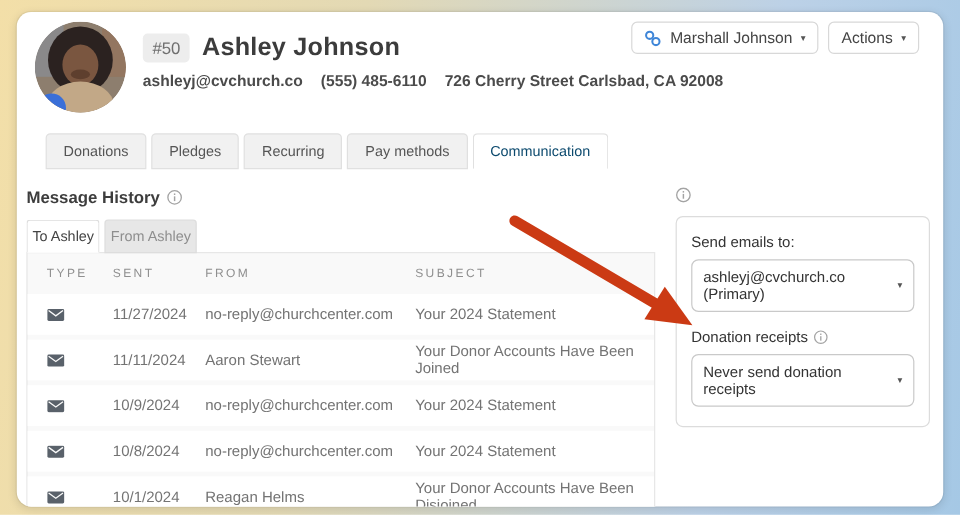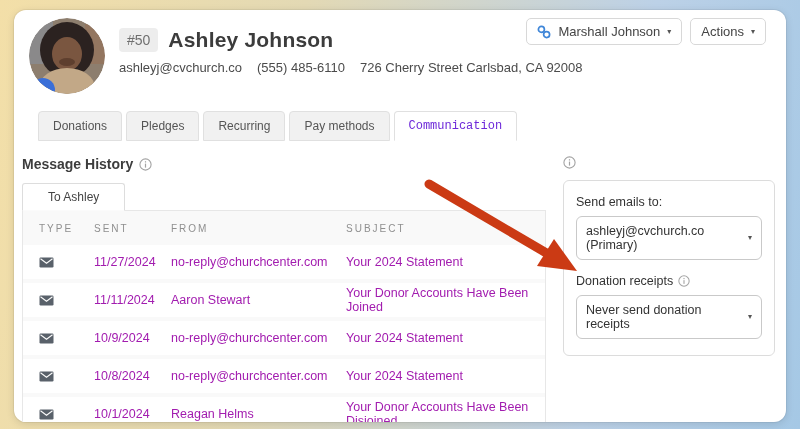--- a/index.html
+++ b/index.html
@@ -11,47 +11,47 @@
     background:#fff; border-radius:12px; overflow:hidden;
     box-shadow:0 0 0 1px rgba(0,0,0,.05), 0 2px 8px rgba(0,0,0,.12); }
 
   
   .hdr { position:relative; padding:8px 20px 0 15px; display:flex; }
   .avatar { width:76px; height:76px; border-radius:50%; overflow:hidden; flex:0 0 76px; }
   .hdr-info { margin-left:14px; padding-top:10px; }
   .name-row { display:flex; align-items:center; gap:10px; }
   .badge { background:#ededed; color:#6f6f6f; font-size:14px; padding:4px 8px; border-radius:4px; }
   .donor-name { font-size:21px; font-weight:600; color:#3c3c3c; letter-spacing:.2px; }
-  .contact-row { margin-top:8px; display:flex; gap:15px; font-size:13px; color:#4b4b4b; }
+  .contact-row { margin-top:8px; display:flex; gap:15px; font-size:13px; color:#4b4b4b;font-weight:bold; }
   .hdr-actions { position:absolute; right:20px; top:8px; display:flex; gap:8px;border-radius:11px; }
   .btn { display:flex; align-items:center; gap:7px; background:#fff; border:1px solid #d8d8d8;
     border-radius:5px; padding:5px 10px; font-size:13px; color:#444; cursor:pointer; }
   .caret { font-size:8px; color:#555; line-height:1; }
 
   
   .tabs { display:flex; gap:4px; padding-left:24px; margin-top:17px; }
   .tab { font-size:12px; color:#555; background:#f1f1f1; border:1px solid #e0e0e0;
     border-radius:4px 4px 0 0; padding:7px 14px; cursor:pointer; }
-  .tab.active { background:#fff; border-bottom-color:#fff; color:#6d28d9;font-family:Liberation Mono, monospace; }
+  .tab.active { background:#fff; border-bottom-color:#fff; color:#0c4a6e; }
 
   
   .content { display:flex; padding:15px 10px 0 8px; }
   .col-left { width:524px; flex:0 0 524px; }
   .col-right { margin-left:17px; width:212px; flex:0 0 212px; }
   .sec-title { display:flex; align-items:center; gap:6px; font-size:14px; font-weight:700; color:#3d3d3d; }
 
   .subtabs { display:flex; gap:4px; margin-top:11px; }
-  .subtab { font-size:12px; padding:6px 25px; border:1px solid #ddd; border-radius:3px 3px 0 0;
+  .subtab { font-size:12px; padding:6px 4px; border:1px solid #ddd; border-radius:3px 3px 0 0;
     background:#e7e7e7; color:#8e8e8e; cursor:pointer; position:relative; z-index:2; margin-bottom:-1px; }
   .subtab.active { background:#fff; color:#444; border-bottom-color:#fbfbfb; }
 
   .msg-table { background:#f9f9f9; border:1px solid #e7e7e7; width:524px; height:240px; }
   .trow { display:grid; grid-template-columns:55px 77px 175px 1fr; align-items:center; padding-left:16px; }
   .thead { height:34px; font-size:10px; font-weight:400; letter-spacing:2px; color:#8f8f8f; }
-  .tbody .trow { background:#fff; height:34px; margin-bottom:4px; font-size:12.5px; color:#a21caf; cursor:pointer; }
+  .tbody .trow { background:#fff; height:34px; margin-bottom:4px; font-size:12.5px; color:#737373; cursor:pointer; }
   .env { display:inline-flex; width:15px; }
 
   .prefs-box { margin-top:11px; border:1px solid #dcdcdc; border-radius:6px; padding:14px 12px 16px; }
   .pref-label { font-size:12.5px; color:#333; display:flex; align-items:center; gap:5px; }
   .select { margin-top:7px; width:100%; display:flex; justify-content:space-between; align-items:center;
     border:1px solid #c9c9c9; border-radius:6px; background:#fff; padding:7px 9px; font-size:12.5px;
     color:#333; cursor:pointer; }
   .mt14 { margin-top:14px; }
 
   .info-ic { display:inline-flex; cursor:pointer; }
@@ -128,20 +128,21 @@
         <span class="info-ic">
           <svg width="13" height="13" viewBox="0 0 13 13" fill="none">
             <circle cx="6.5" cy="6.5" r="5.6" stroke="#a3a3a3" stroke-width="1.1"></circle>
             <rect x="5.9" y="5.6" width="1.2" height="4" fill="#a3a3a3"></rect>
             <rect x="5.9" y="3.2" width="1.2" height="1.3" fill="#a3a3a3"></rect>
           </svg>
         </span>
       </div>
       <div class="subtabs">
         <div class="subtab active">To Ashley</div>
+        <div class="subtab">From Ashley</div>
       </div>
       <div class="msg-table">
         <div class="trow thead">
           <span>TYPE</span>
           <span>SENT</span>
           <span>FROM</span>
           <span>SUBJECT</span>
         </div>
         <div class="tbody">
           <div class="trow">

